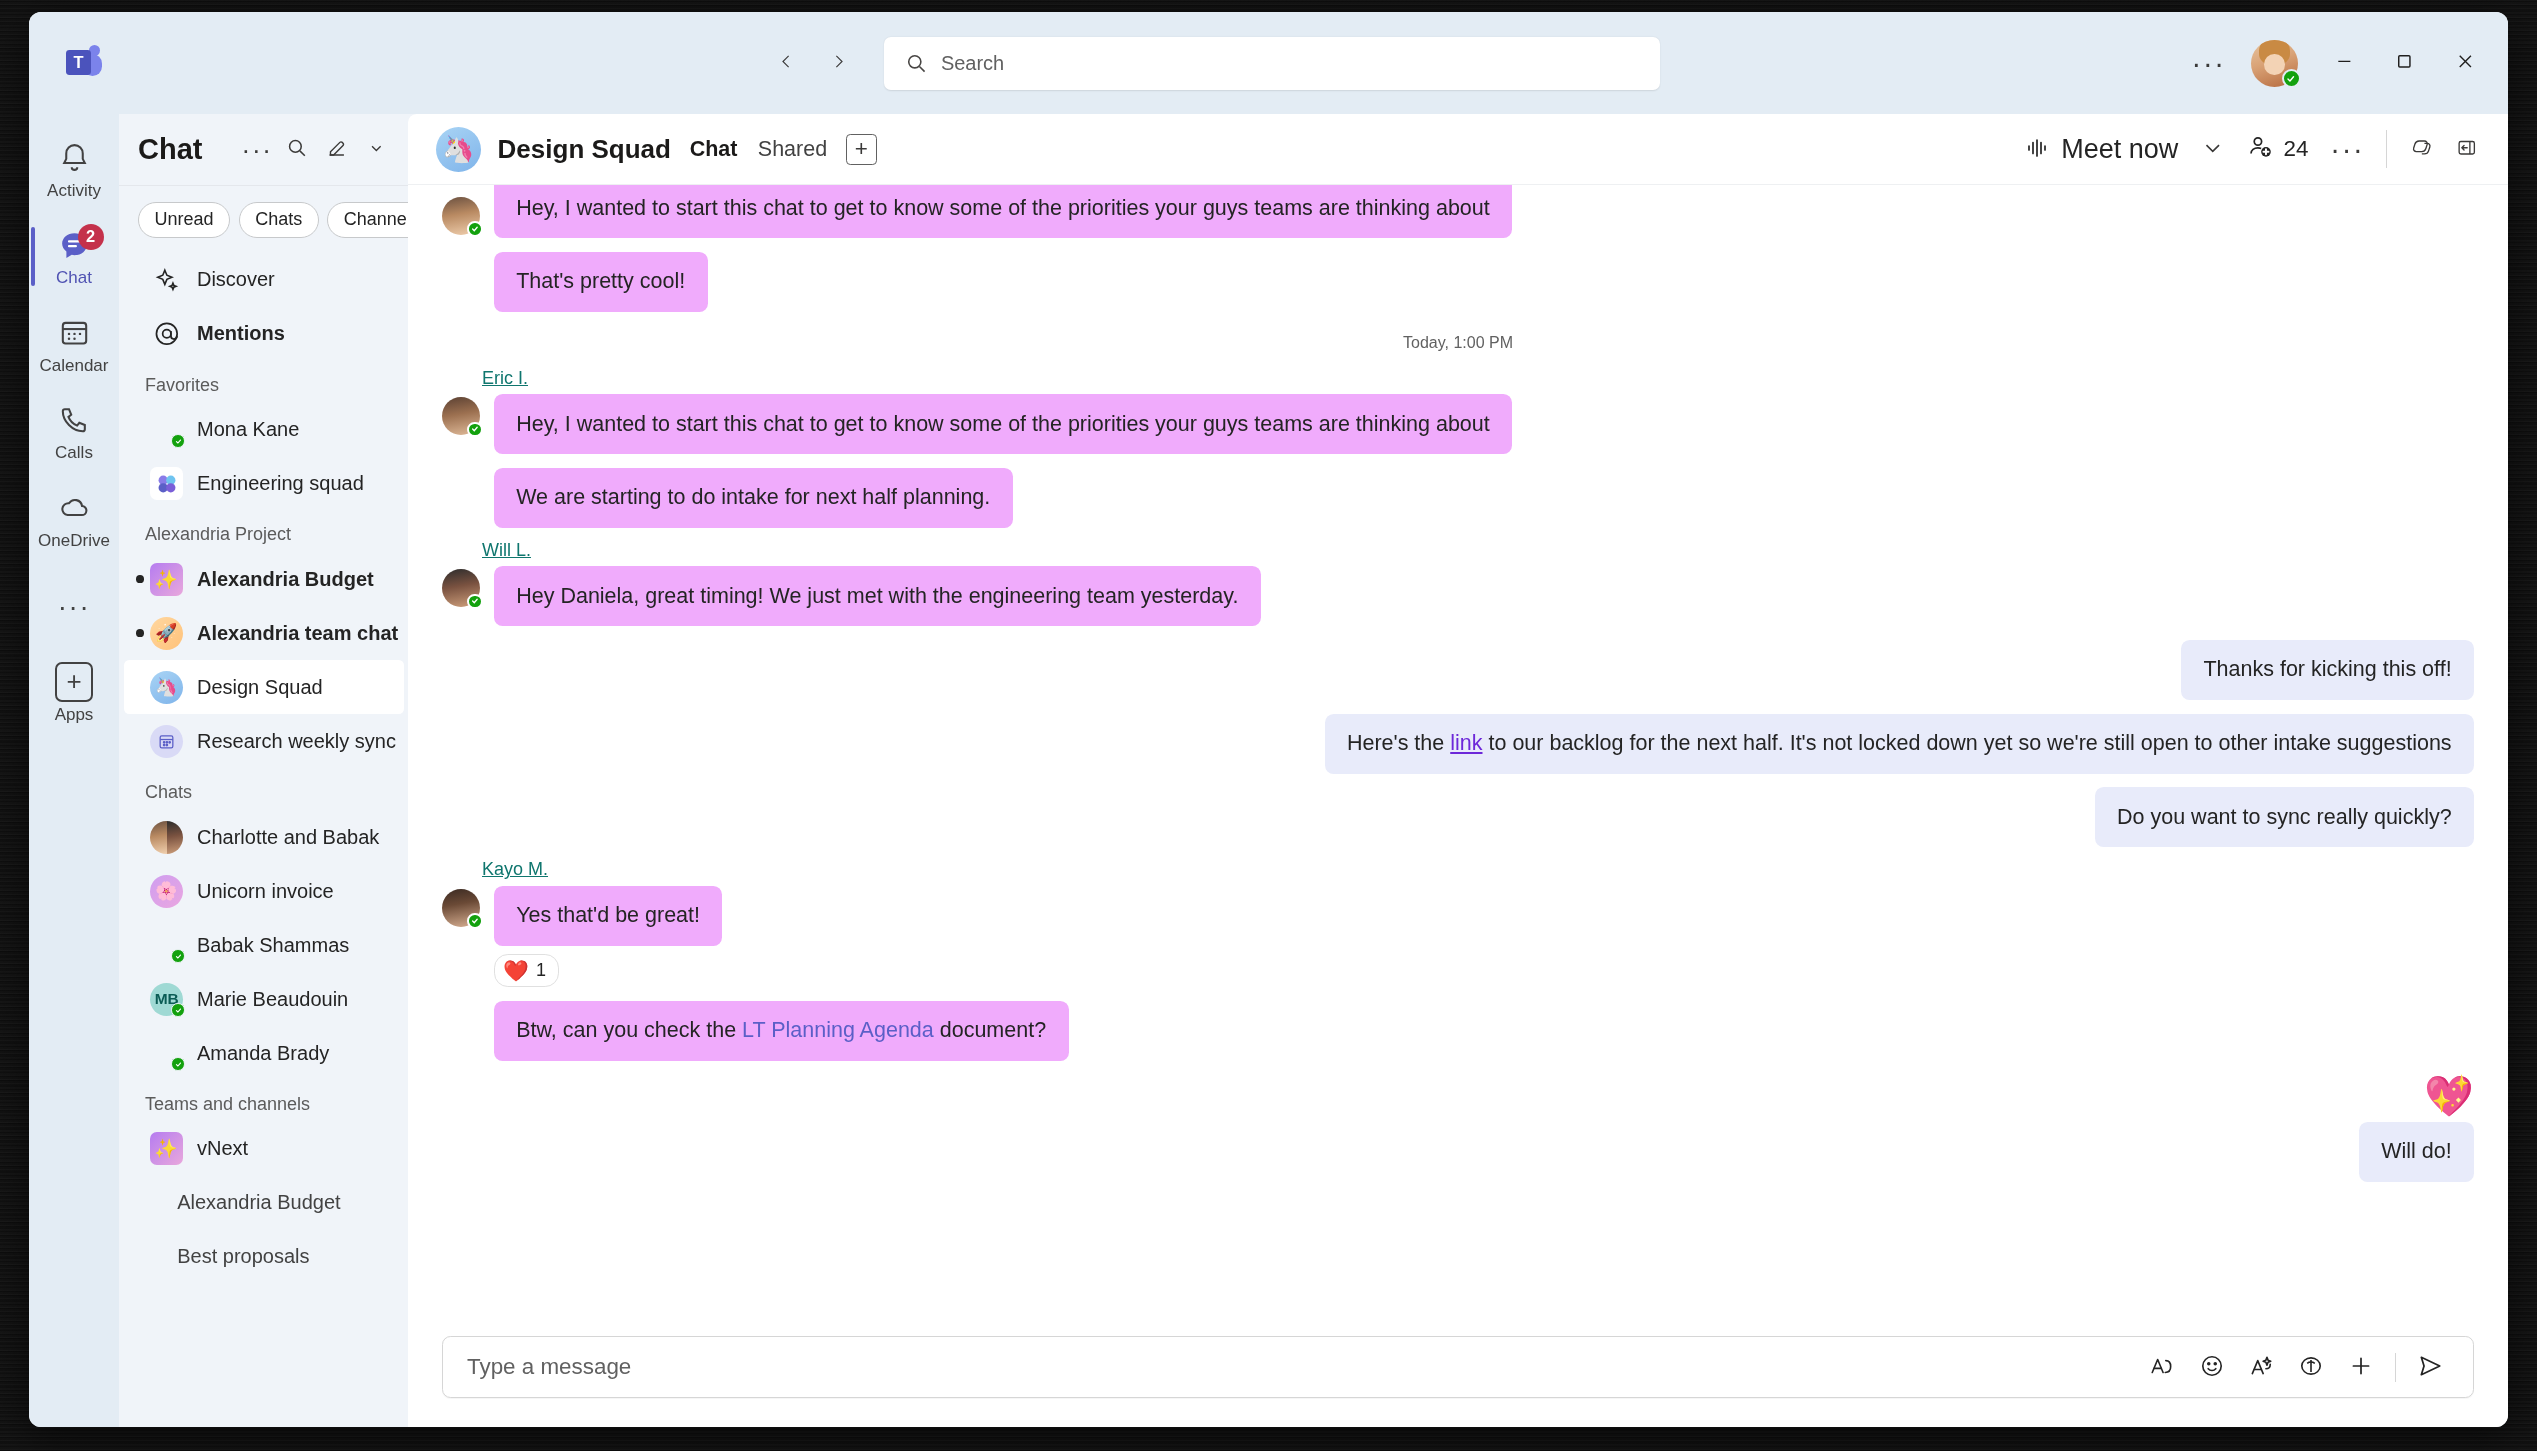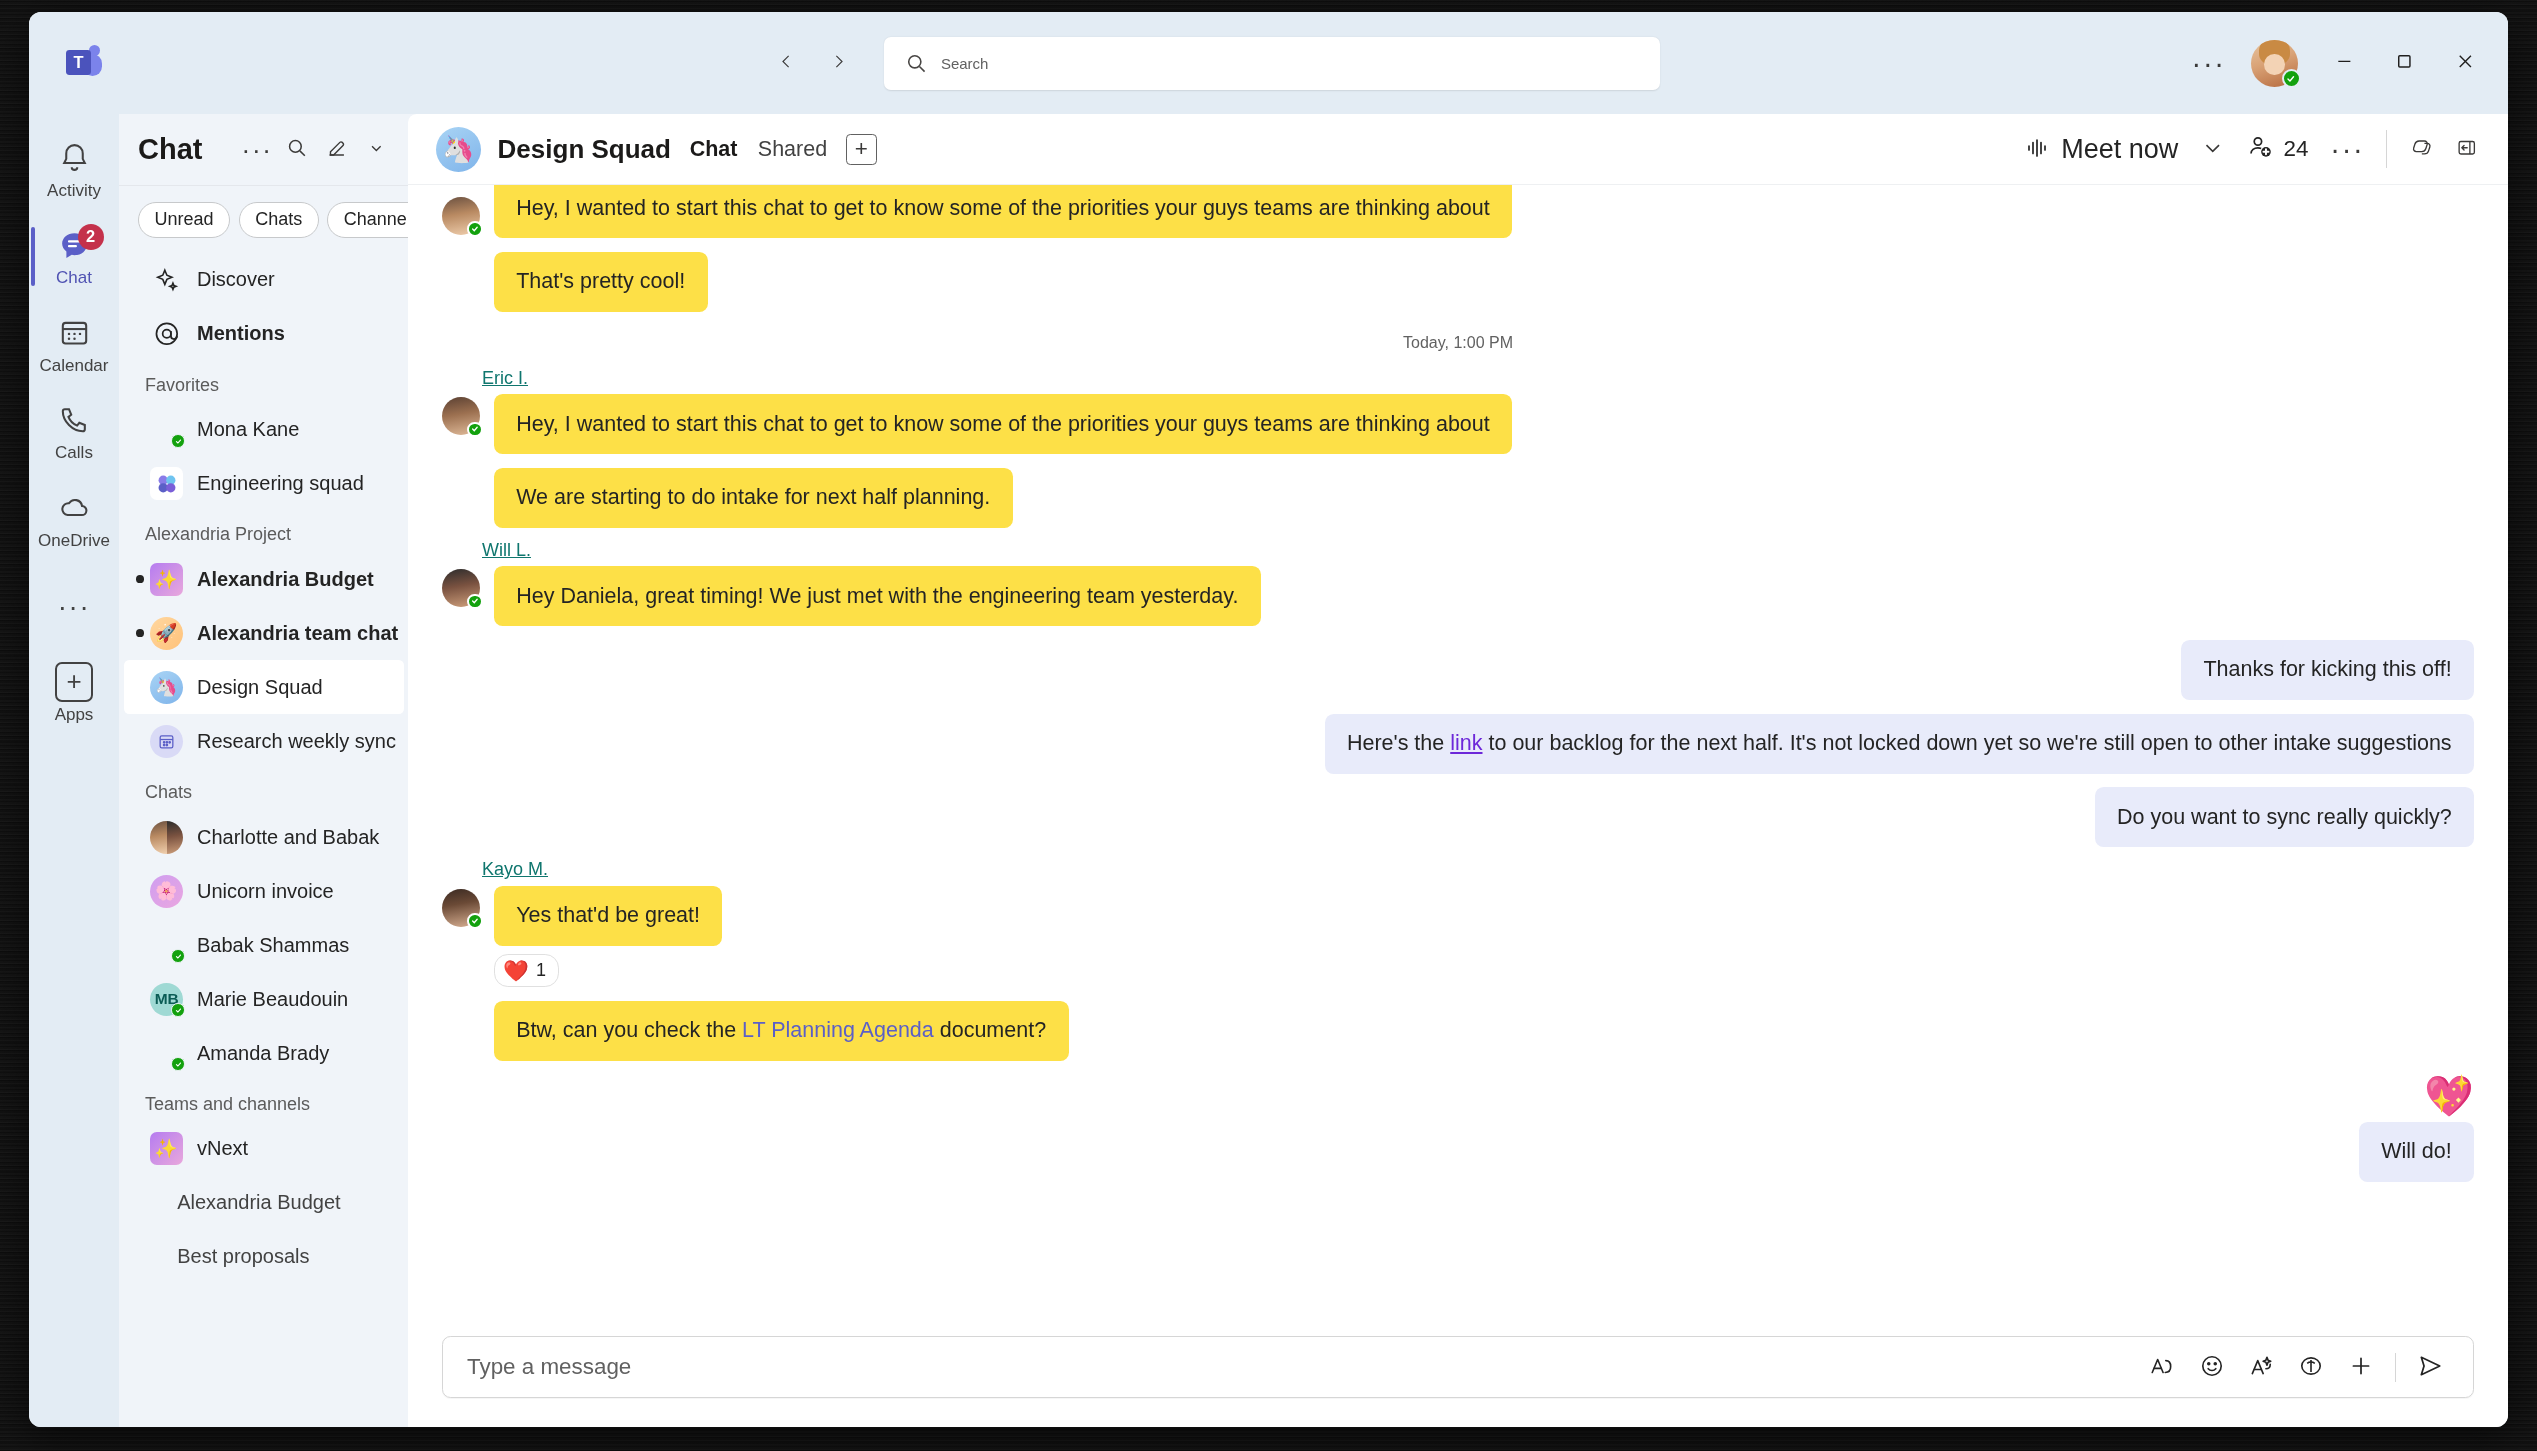--- a/index.html
+++ b/index.html
@@ -59,21 +59,21 @@
     margin-left: 26px;
     width: 776px; height: 53px;
     background: #fff; border-radius: 6.9px;
     display: flex; align-items: center; gap: 13.8px;
     padding: 0 20.7px;
     box-shadow: 0 0.9px 1.7px rgba(0,0,0,.10);
     cursor: text;
   }
   #searchbar .sicon { color: #484644; display: flex; }
   #searchbar .sicon svg { width: 22.4px; height: 22.4px; }
-  #searchbar .splace { color: #616161; font-size: 15px; }
+  #searchbar .splace { color: #616161; font-size: 20px; }
   .tb-right { margin-left: auto; display: flex; align-items: center; gap: 5.2px; padding-right: 15.5px; }
   .tb-ellipsis {
     width: 47px; height: 47px; display: flex; align-items: center; justify-content: center;
     color: #3b3a39; font-size: 29px; letter-spacing: 1.7px; line-height: 0; cursor: pointer;
   }
   .avatar-wrap { position: relative; width: 47px; height: 47px; margin: 0 13.8px; cursor: pointer; }
   .avatar {
     width: 47px; height: 47px; border-radius: 50%; overflow: hidden;
     background: linear-gradient(160deg,#e8c5a0 0%,#d9a276 45%,#b5693c 100%);
     position: relative;
@@ -258,21 +258,21 @@
     display: flex; align-items: center; justify-content: center;
   }
   .msg-ava .dot svg { width: 7.8px; height: 7.8px; stroke: #fff; }
   .msg-col { flex: 1; min-width: 0; }
   .sender { font-size: 18px; color: #0f766e; margin: 12px 0 5.2px 40px; text-decoration: underline; }
   .bubble {
     display: inline-block; max-width: 100%;
     padding: 15.5px 22.4px; border-radius: 8.6px;
     font-size: 21.5px; line-height: 1.35; color: #242424;
   }
-  .bubble.them { background: #fde047; }
+  .bubble.them { background: #f0abfc; }
   .bubble.me { background: #e8ebfa; }
   .row-me { display: flex; justify-content: flex-end; }
   .bub-gap { margin-top: 13.8px; }
   .daystamp { text-align: center; font-size: 16px; color: #616161; margin: 22.4px 0 15.5px; }
   .lnk { color: #6d28d9; text-decoration: underline; cursor: pointer; }
   .lnk-blue { color: #5b5fc7; cursor: pointer; }
   .reaction {
     display: inline-flex; align-items: center; gap: 6.9px;
     margin: 8.6px 0 0 40px; padding: 3.4px 12px 3.4px 8.6px;
     border: 0.9px solid #e0e0e0; border-radius: 13.8px; background: #fff;

